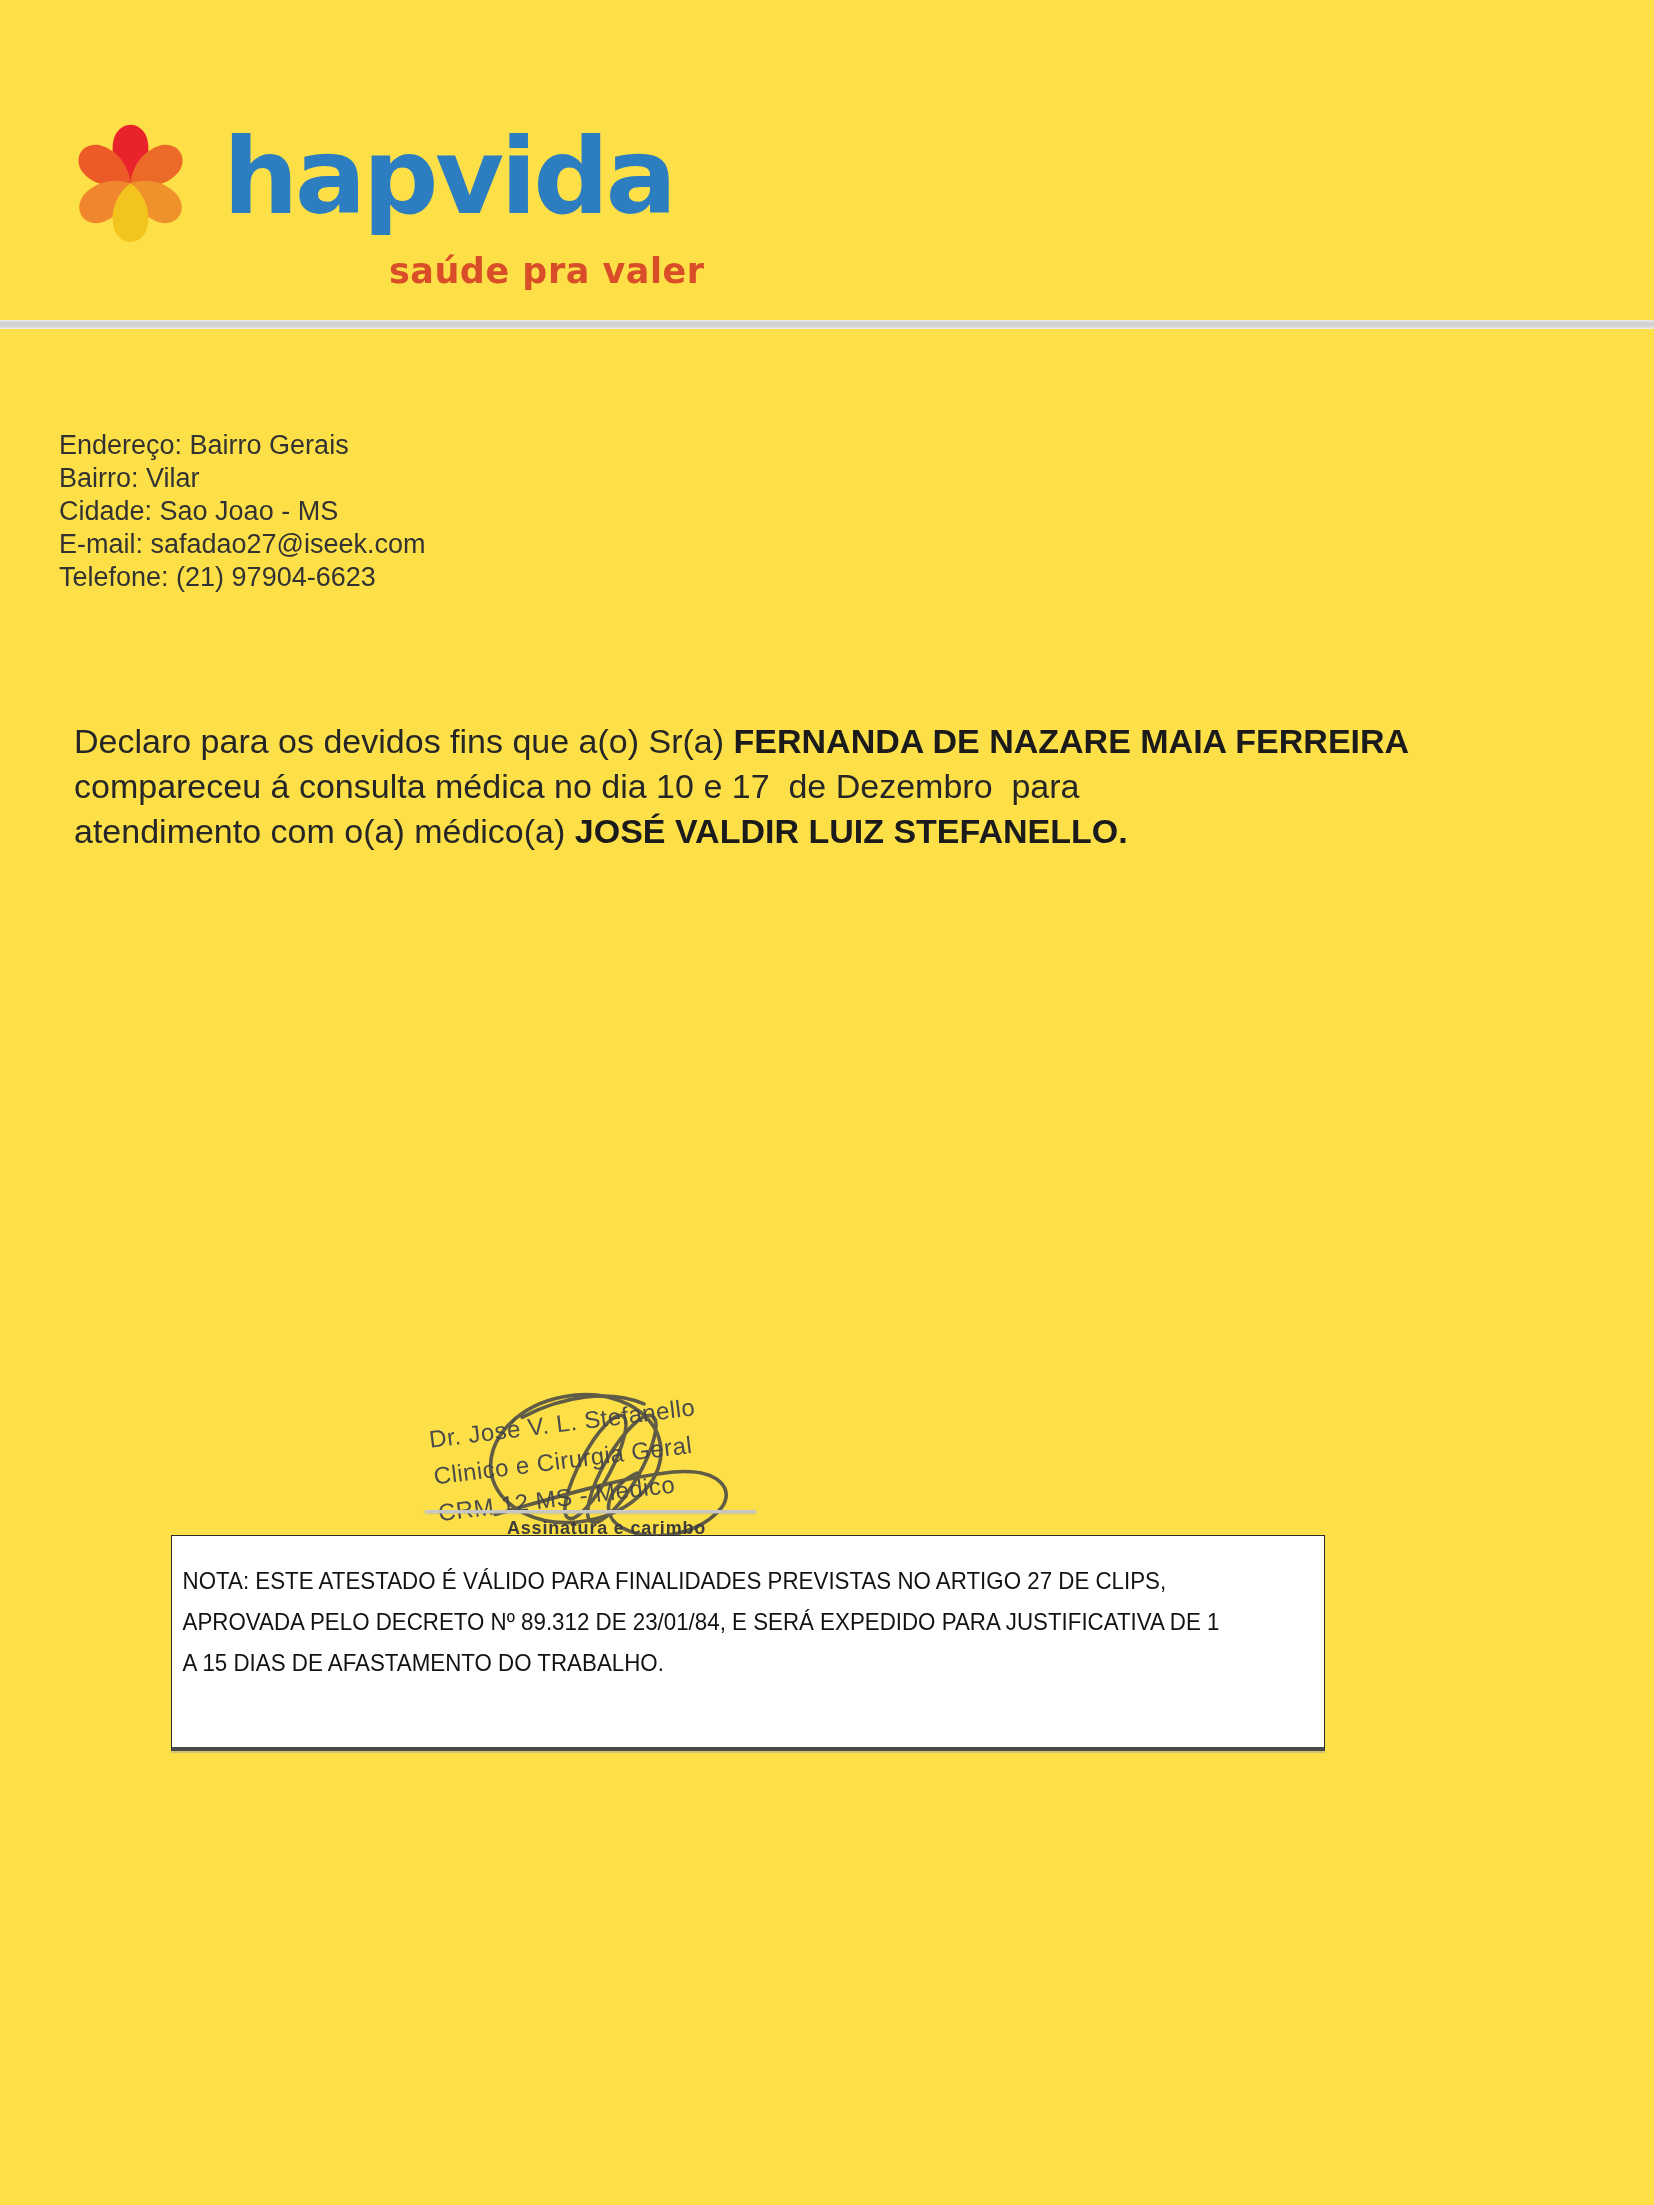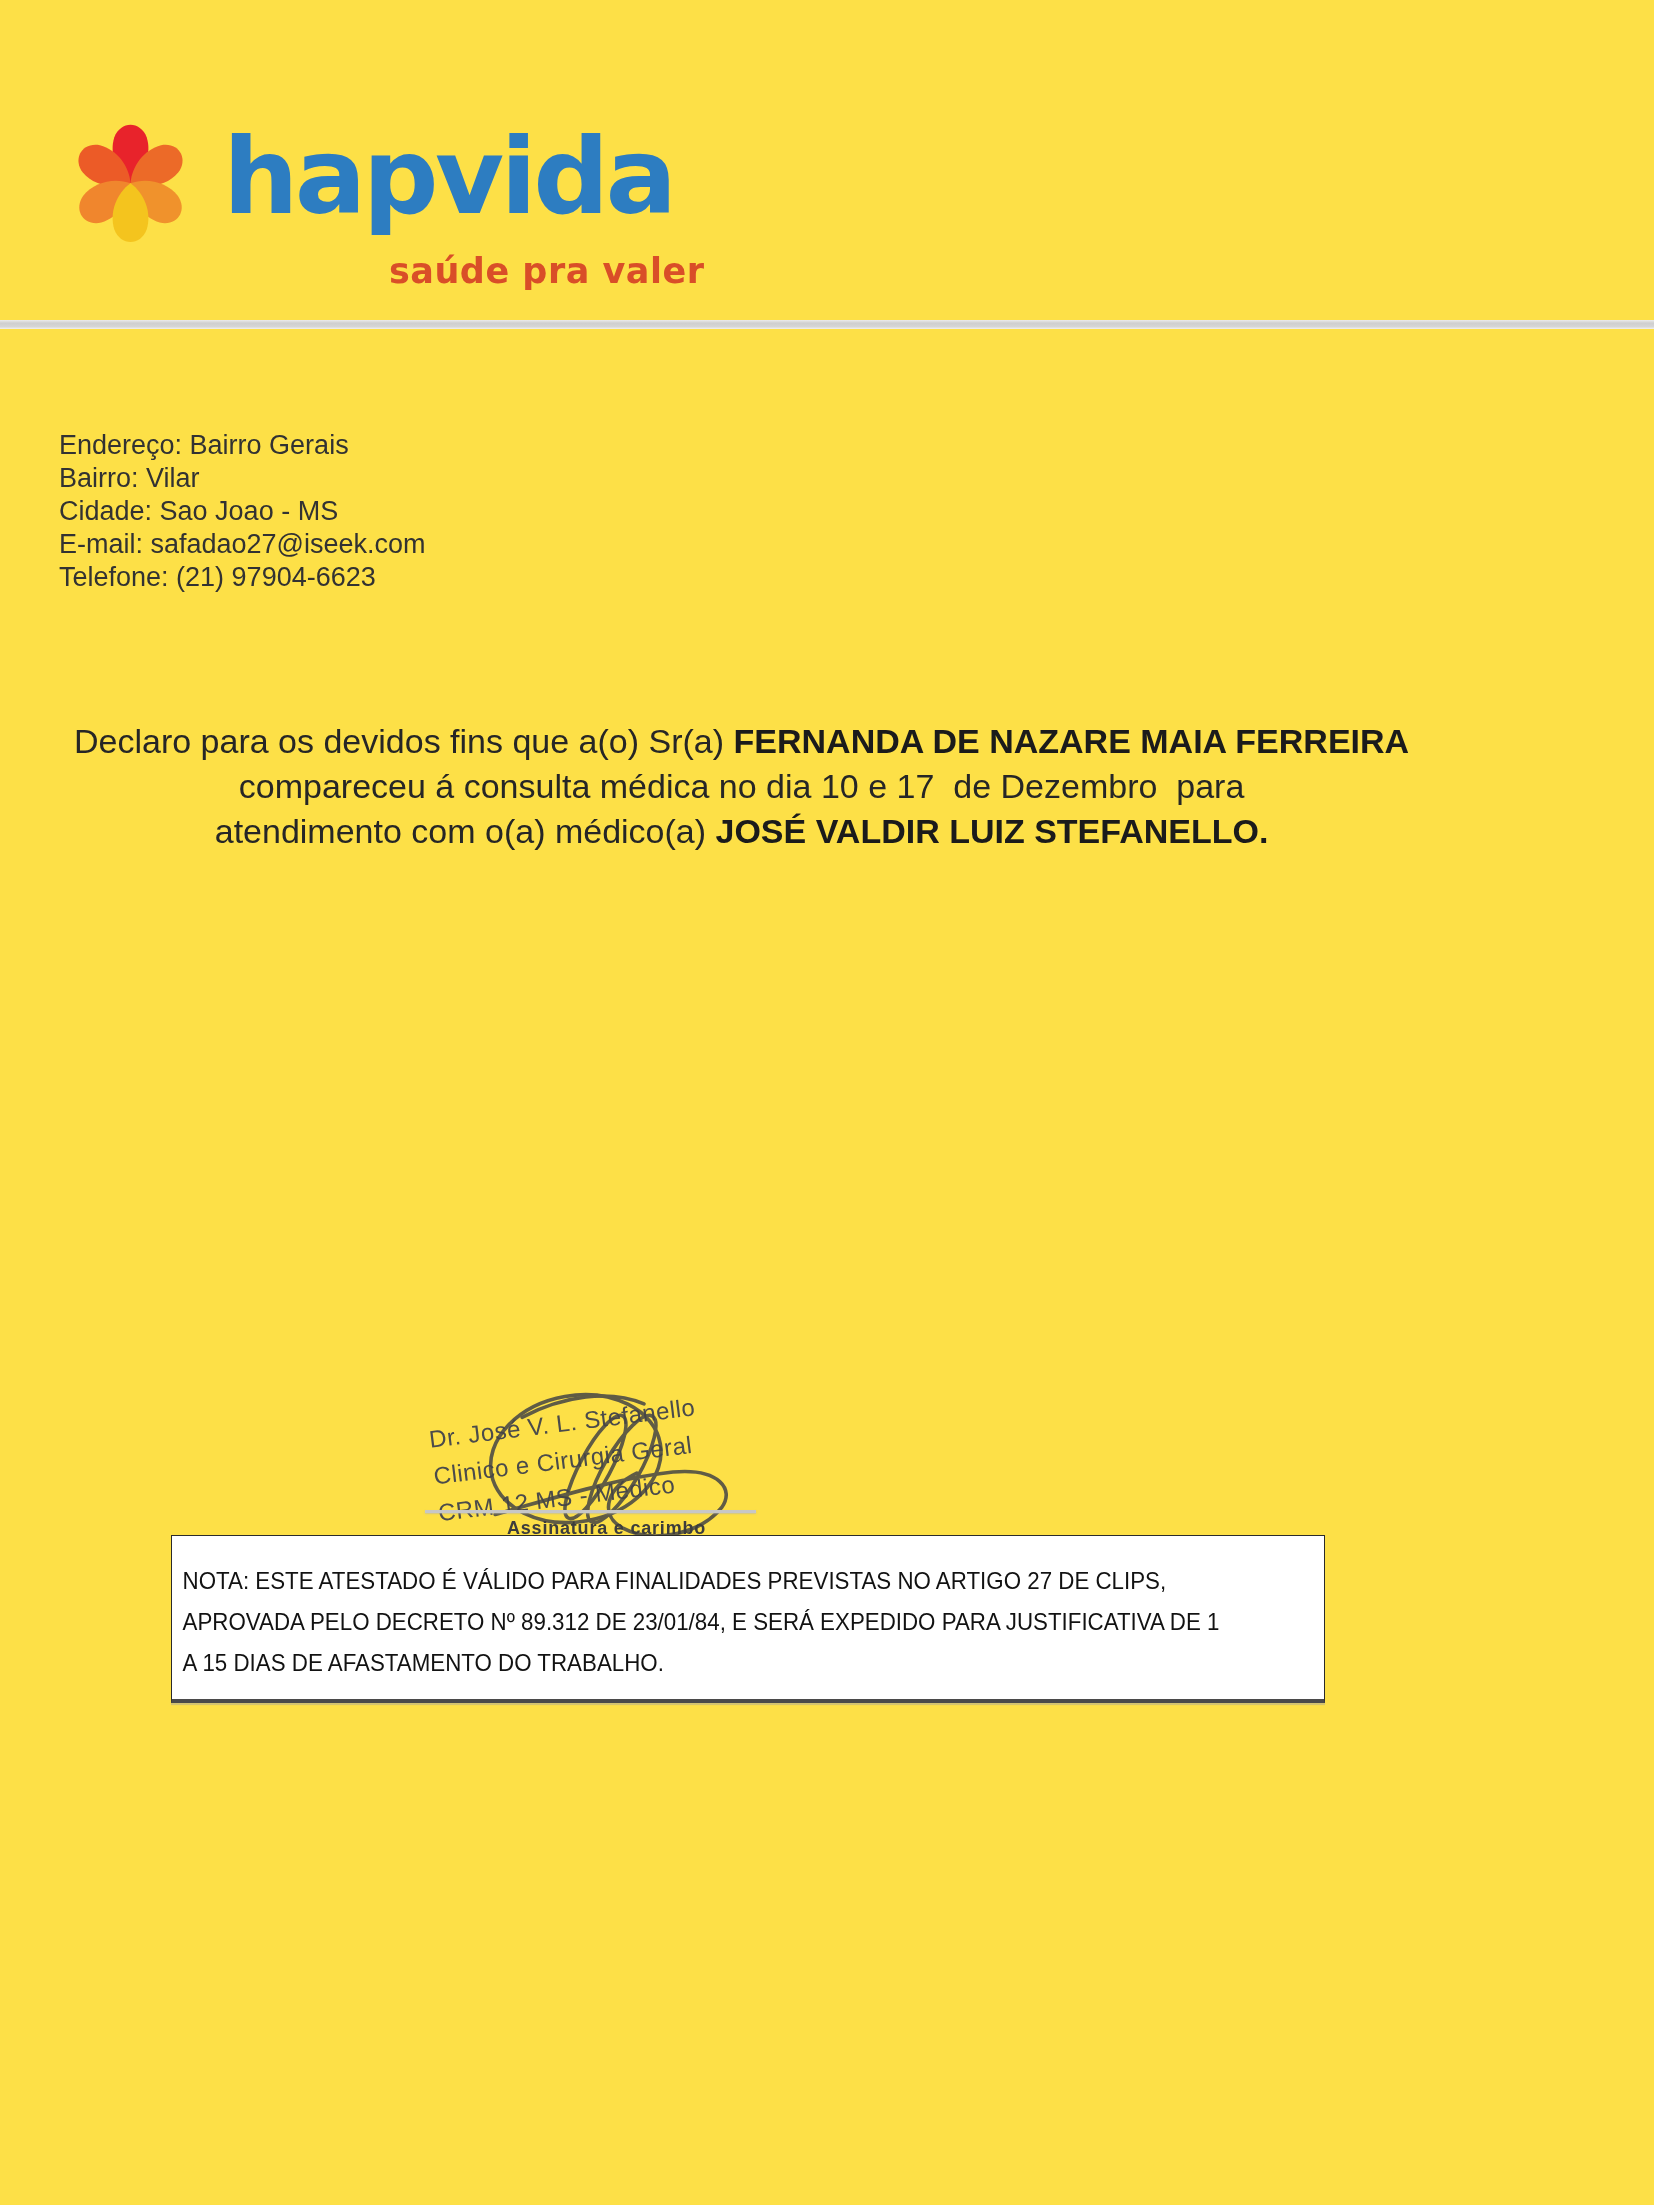--- a/index.html
+++ b/index.html
@@ -13,39 +13,39 @@
   .brand-tagline{position:absolute;left:389px;top:251px;font-family:"DejaVu Sans", sans-serif;
         font-weight:bold;font-size:35px;letter-spacing:0.5px;color:#d94e28;}
   .divider-bar{position:absolute;left:0;top:320px;width:1654px;height:8.8px;
         background:linear-gradient(to bottom,#ececec,#cfcfcf 35%,#d6d6d6 75%,#f1f1f1);}
 
   
   .contact{position:absolute;left:59px;top:429px;font-size:27px;line-height:33px;color:#323232;}
   .contact div{white-space:pre;}
 
   
-  .decl{position:absolute;left:74px;top:719px;font-size:34px;line-height:45px;color:#262626;text-align:center;}
+  .decl{position:absolute;left:74px;top:719px;font-size:34px;line-height:45px;color:#262626;}
   .decl-line{white-space:pre;}
   .decl b{color:#1b1b1b;}
 
   
   .dateline{position:absolute;left:971px;top:1271px;font-size:33px;letter-spacing:-0.5px;color:#3a3a3a;white-space:pre;}
 
   
   .stamp{position:absolute;left:427px;top:1421px;transform:rotate(-7deg);transform-origin:left top;
         font-size:24px;line-height:37px;letter-spacing:0.5px;color:#4b4b4b;}
   .stamp div{white-space:pre;}
   .sig-svg{position:absolute;left:0;top:0;width:1654px;height:2205px;pointer-events:none;}
   .sig-line{position:absolute;left:425px;top:1510px;width:331px;height:2.6px;background:#c7c7c7;
         box-shadow:0 1px 1.6px rgba(180,180,180,.6);}
   .sig-caption{position:absolute;left:507px;top:1518px;font-size:18px;font-weight:bold;
         letter-spacing:0.8px;color:#3c3c3c;white-space:pre;}
 
   
-  .note-box{position:absolute;left:171px;top:1535px;width:1154px;height:168px;box-sizing:border-box;
+  .note-box{position:absolute;left:171px;top:1535px;width:1154px;height:216px;box-sizing:border-box;
         border:1.6px solid #2b2b2b;border-bottom:4.1px solid #4a4a4a;background:#fff;
         box-shadow:0 2.1px 0 rgba(160,160,160,.45);}
   .note-text{padding:24px 0 0 11.4px;transform:scaleX(0.93);transform-origin:left top;
         font-size:24px;line-height:41px;color:#121212;}
   .note-text div{white-space:pre;}
 </style>
 </head>
 <body>
 
 <div class="page">

